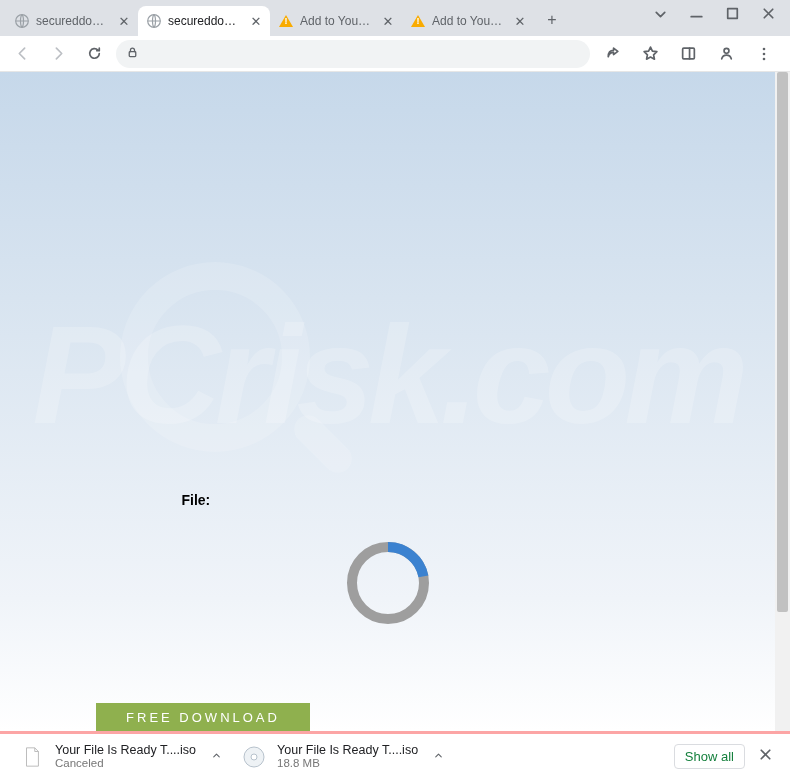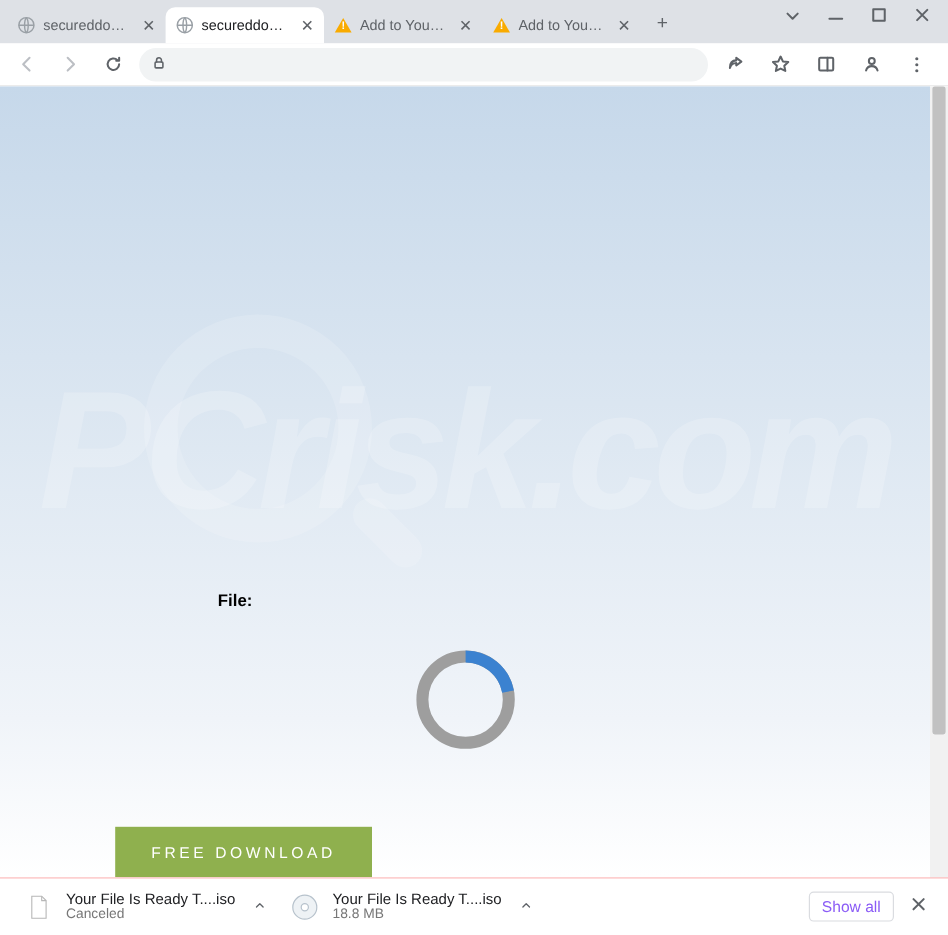--- a/index.html
+++ b/index.html
@@ -68,35 +68,35 @@
 
 .spinner {
   position: absolute; left: 50%; top: 468px; transform: translateX(-50%);
   width: 86px; height: 86px;
 }
 .spinner svg { width: 86px; height: 86px; transform: rotate(-90deg); }
 .spinner .bg { fill: none; stroke: #9e9e9e; stroke-width: 10; }
 .spinner .fg { fill: none; stroke: #3b82d0; stroke-width: 10; stroke-linecap: butt; }
 
 .dl-btn {
-  position: absolute; left: 96px; bottom: 0; width: 214px; height: 42px;
+  position: absolute; left: 96px; bottom: 0; width: 214px; height: 28px;
   background: #8fb04e; color: #ffffff; display: flex; align-items: center; justify-content: center;
   font-size: 13px; letter-spacing: 3px; font-weight: 500;
 }
 
 
-.shelf { height: 48px; border-top: 1px solid #fca5a5; background: #fff; display: flex; align-items: center; padding: 0 12px; gap: 8px; }
+.shelf { height: 48px; border-top: 3px solid #fca5a5; background: #fff; display: flex; align-items: center; padding: 0 12px; gap: 8px; }
 .dl-item { display: flex; align-items: center; gap: 10px; padding: 4px 24px 4px 6px; border: 1px solid transparent; border-radius: 16px; height: 38px; min-width: 188px; }
 .dl-icon { width: 26px; height: 26px; display: flex; align-items: center; justify-content: center; }
 .dl-text { display: flex; flex-direction: column; line-height: 1.15; }
 .dl-title { font-size: 12.5px; color: #202124; white-space: nowrap; }
 .dl-sub   { font-size: 11.5px; color: #777; }
 .dl-chev  { color: #5f6368; font-size: 10px; margin-left: -18px; margin-right: 4px; align-self: center; }
 .shelf-spacer { flex: 1; }
-.show-all { font-size: 13px; color: #8b5cf6; padding: 4px 10px; border: 1px solid #dadce0; border-radius: 4px; background: #fff; }
+.show-all { font-size: 13px; color: #15803d; padding: 4px 10px; border: 1px solid #dadce0; border-radius: 4px; background: #fff; }
 .shelf-close { color: #5f6368; padding: 4px; }
 
 
 .ico { width: 17px; height: 17px; }
 .ico * { fill: none; stroke: currentColor; stroke-width: 1.6; stroke-linecap: round; stroke-linejoin: round; }
 </style>
 </head>
 <body>
 
 <div class="titlebar">

